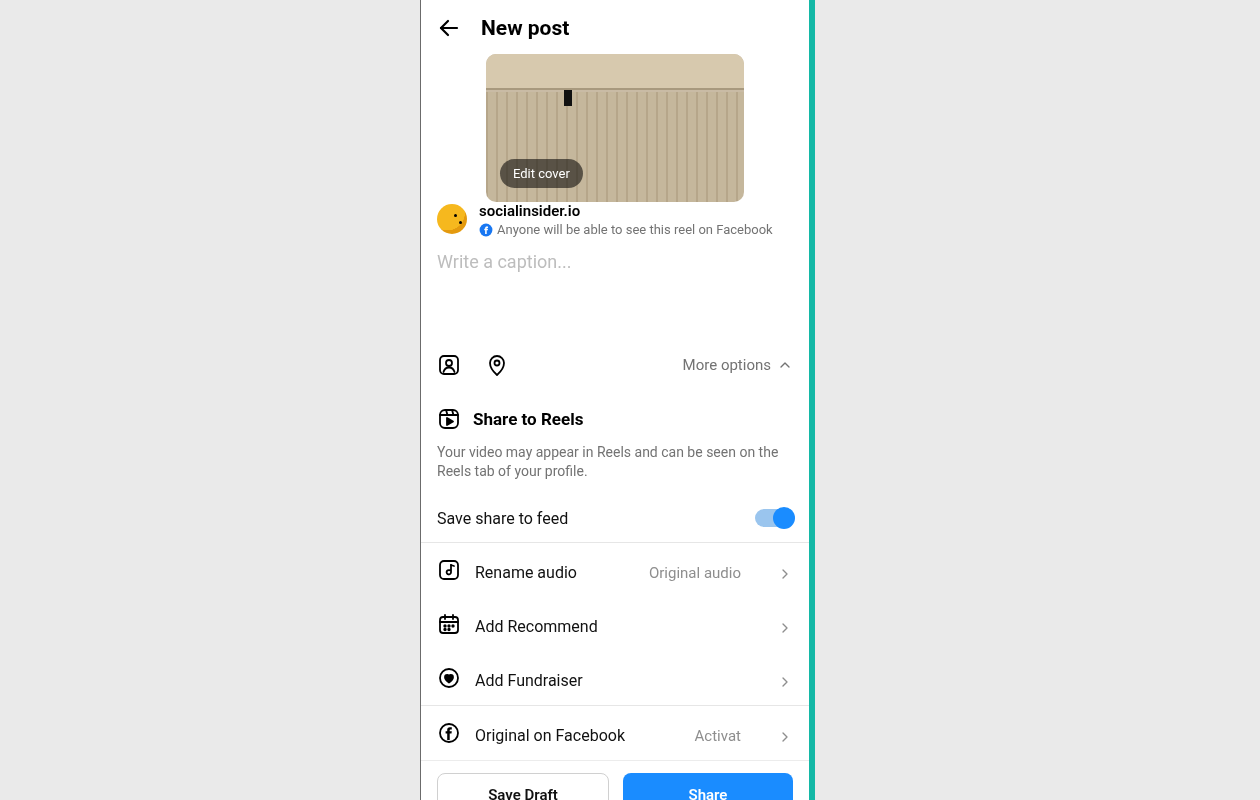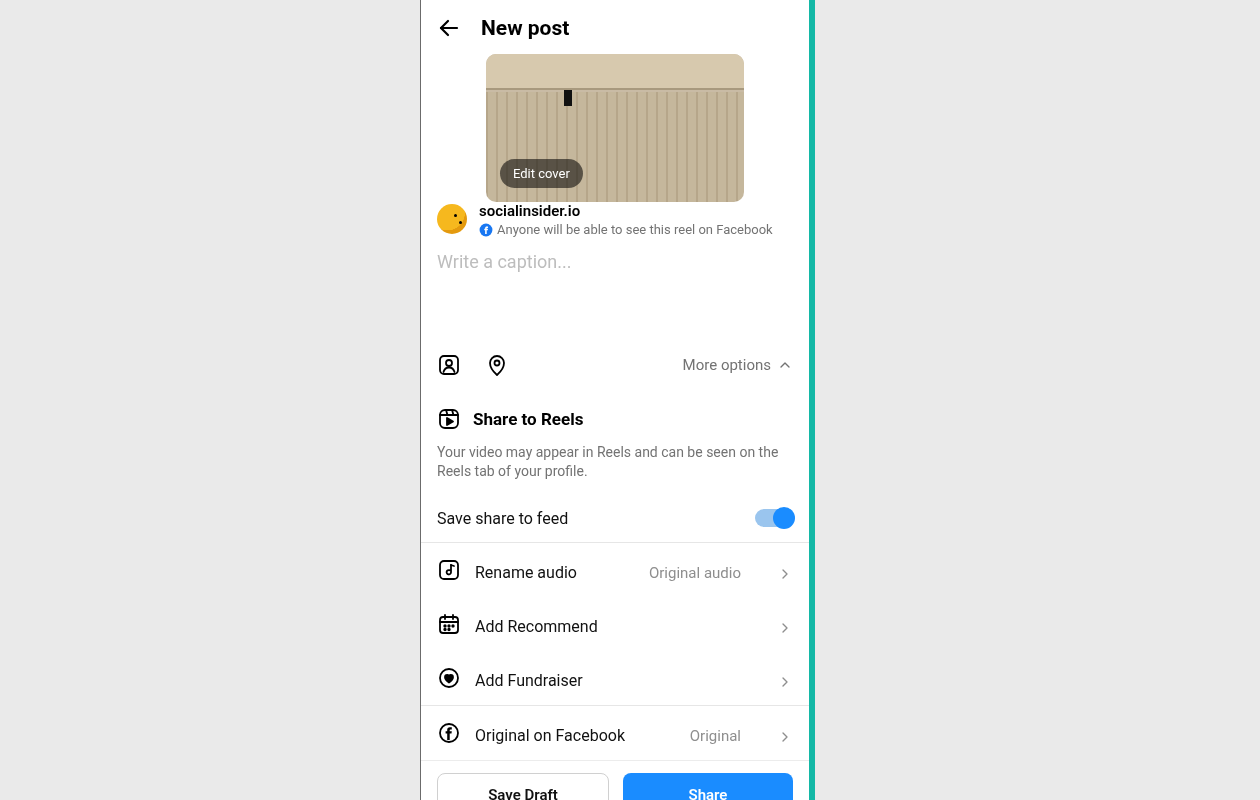--- a/index.html
+++ b/index.html
@@ -270,21 +270,21 @@
   </div>
 
   <div class="list-separator"></div>
 
   <div class="list-item">
     <svg class="icon-24" viewBox="0 0 24 24" fill="none" stroke="#000" stroke-width="1.8" stroke-linecap="round" stroke-linejoin="round">
       <circle cx="12" cy="12" r="9"></circle>
       <path d="M13 8.5h1.8V6.3h-2c-1.7 0-2.6 1-2.6 2.6v1.4H8.6v2.3h1.6V19h2.5v-6.4h1.8l.3-2.3h-2.1V9.2c0-.5.2-.7.8-.7z" fill="#000" stroke="none"></path>
     </svg>
     <div class="list-label">Original on Facebook</div>
-    <div class="list-value">Original</div>
+    <div class="list-value">Activat</div>
     <svg class="chev" viewBox="0 0 24 24" fill="none" stroke="#8e8e8e" stroke-width="2" stroke-linecap="round" stroke-linejoin="round">
         <polyline points="9 6 15 12 9 18"></polyline>
       </svg>
   </div>
 
   <div class="bottom-bar">
     <div class="btn btn-outline">Save Draft</div>
     <div class="btn btn-primary">Share</div>
   </div>
 

